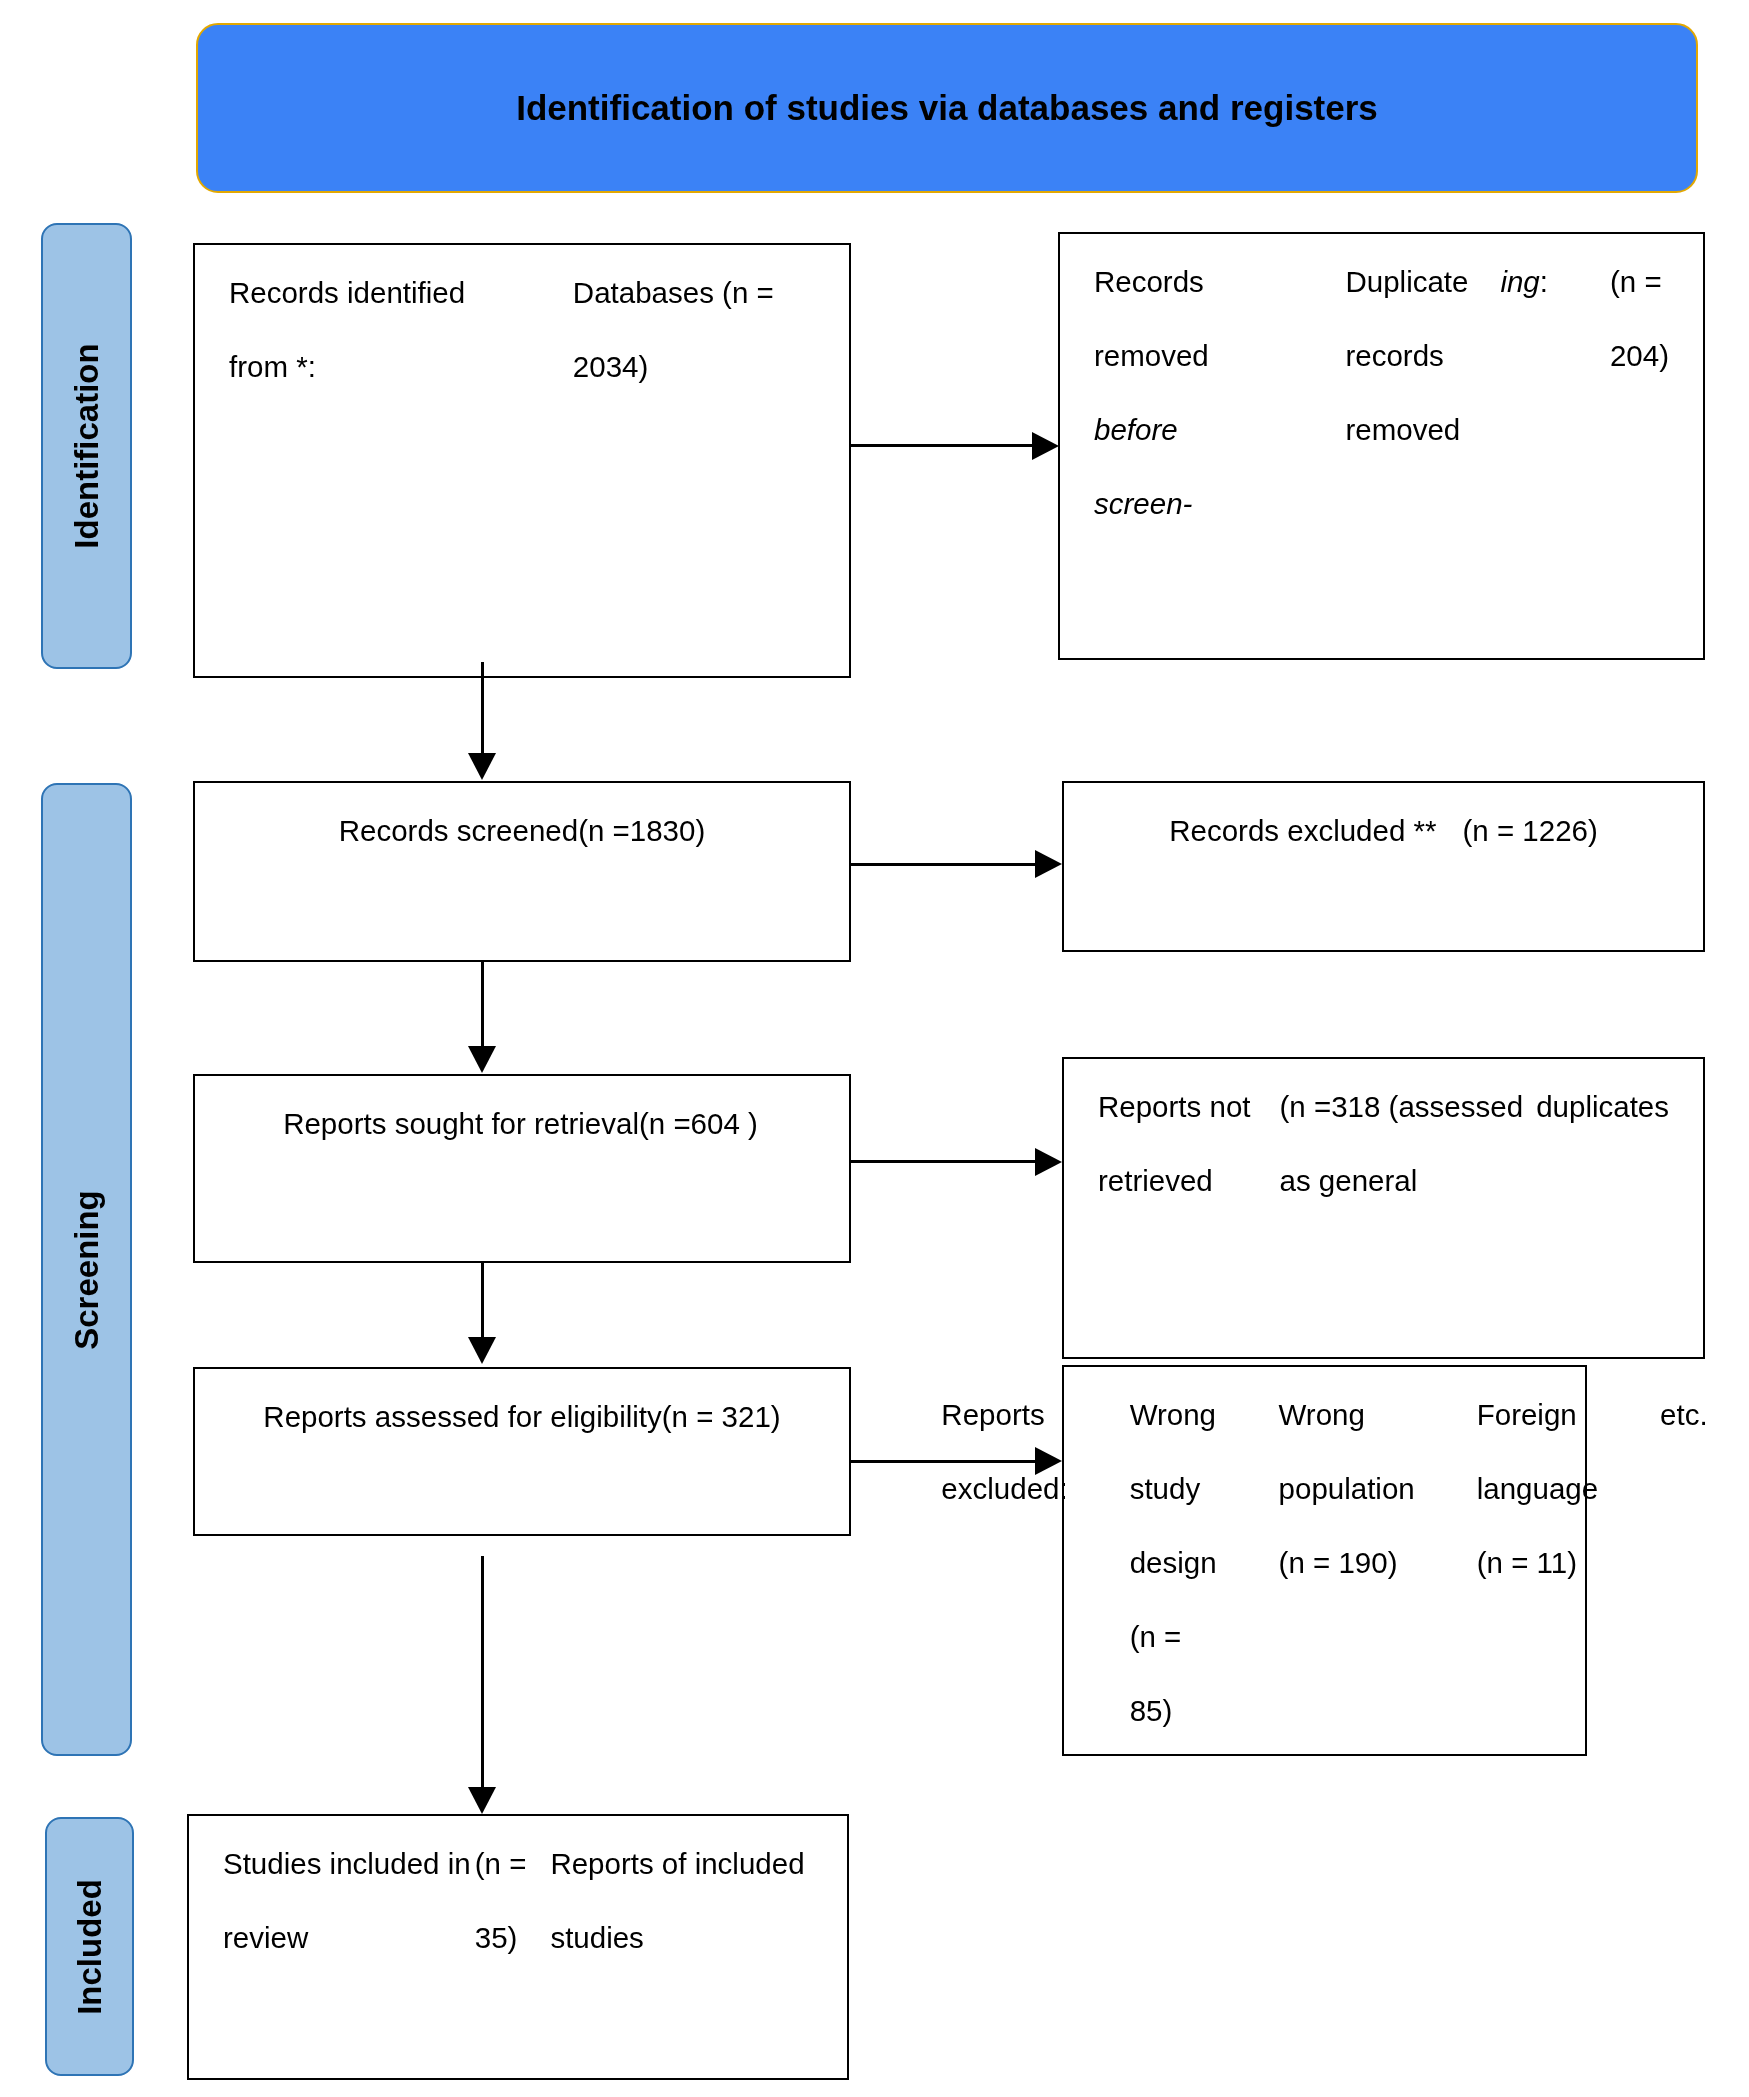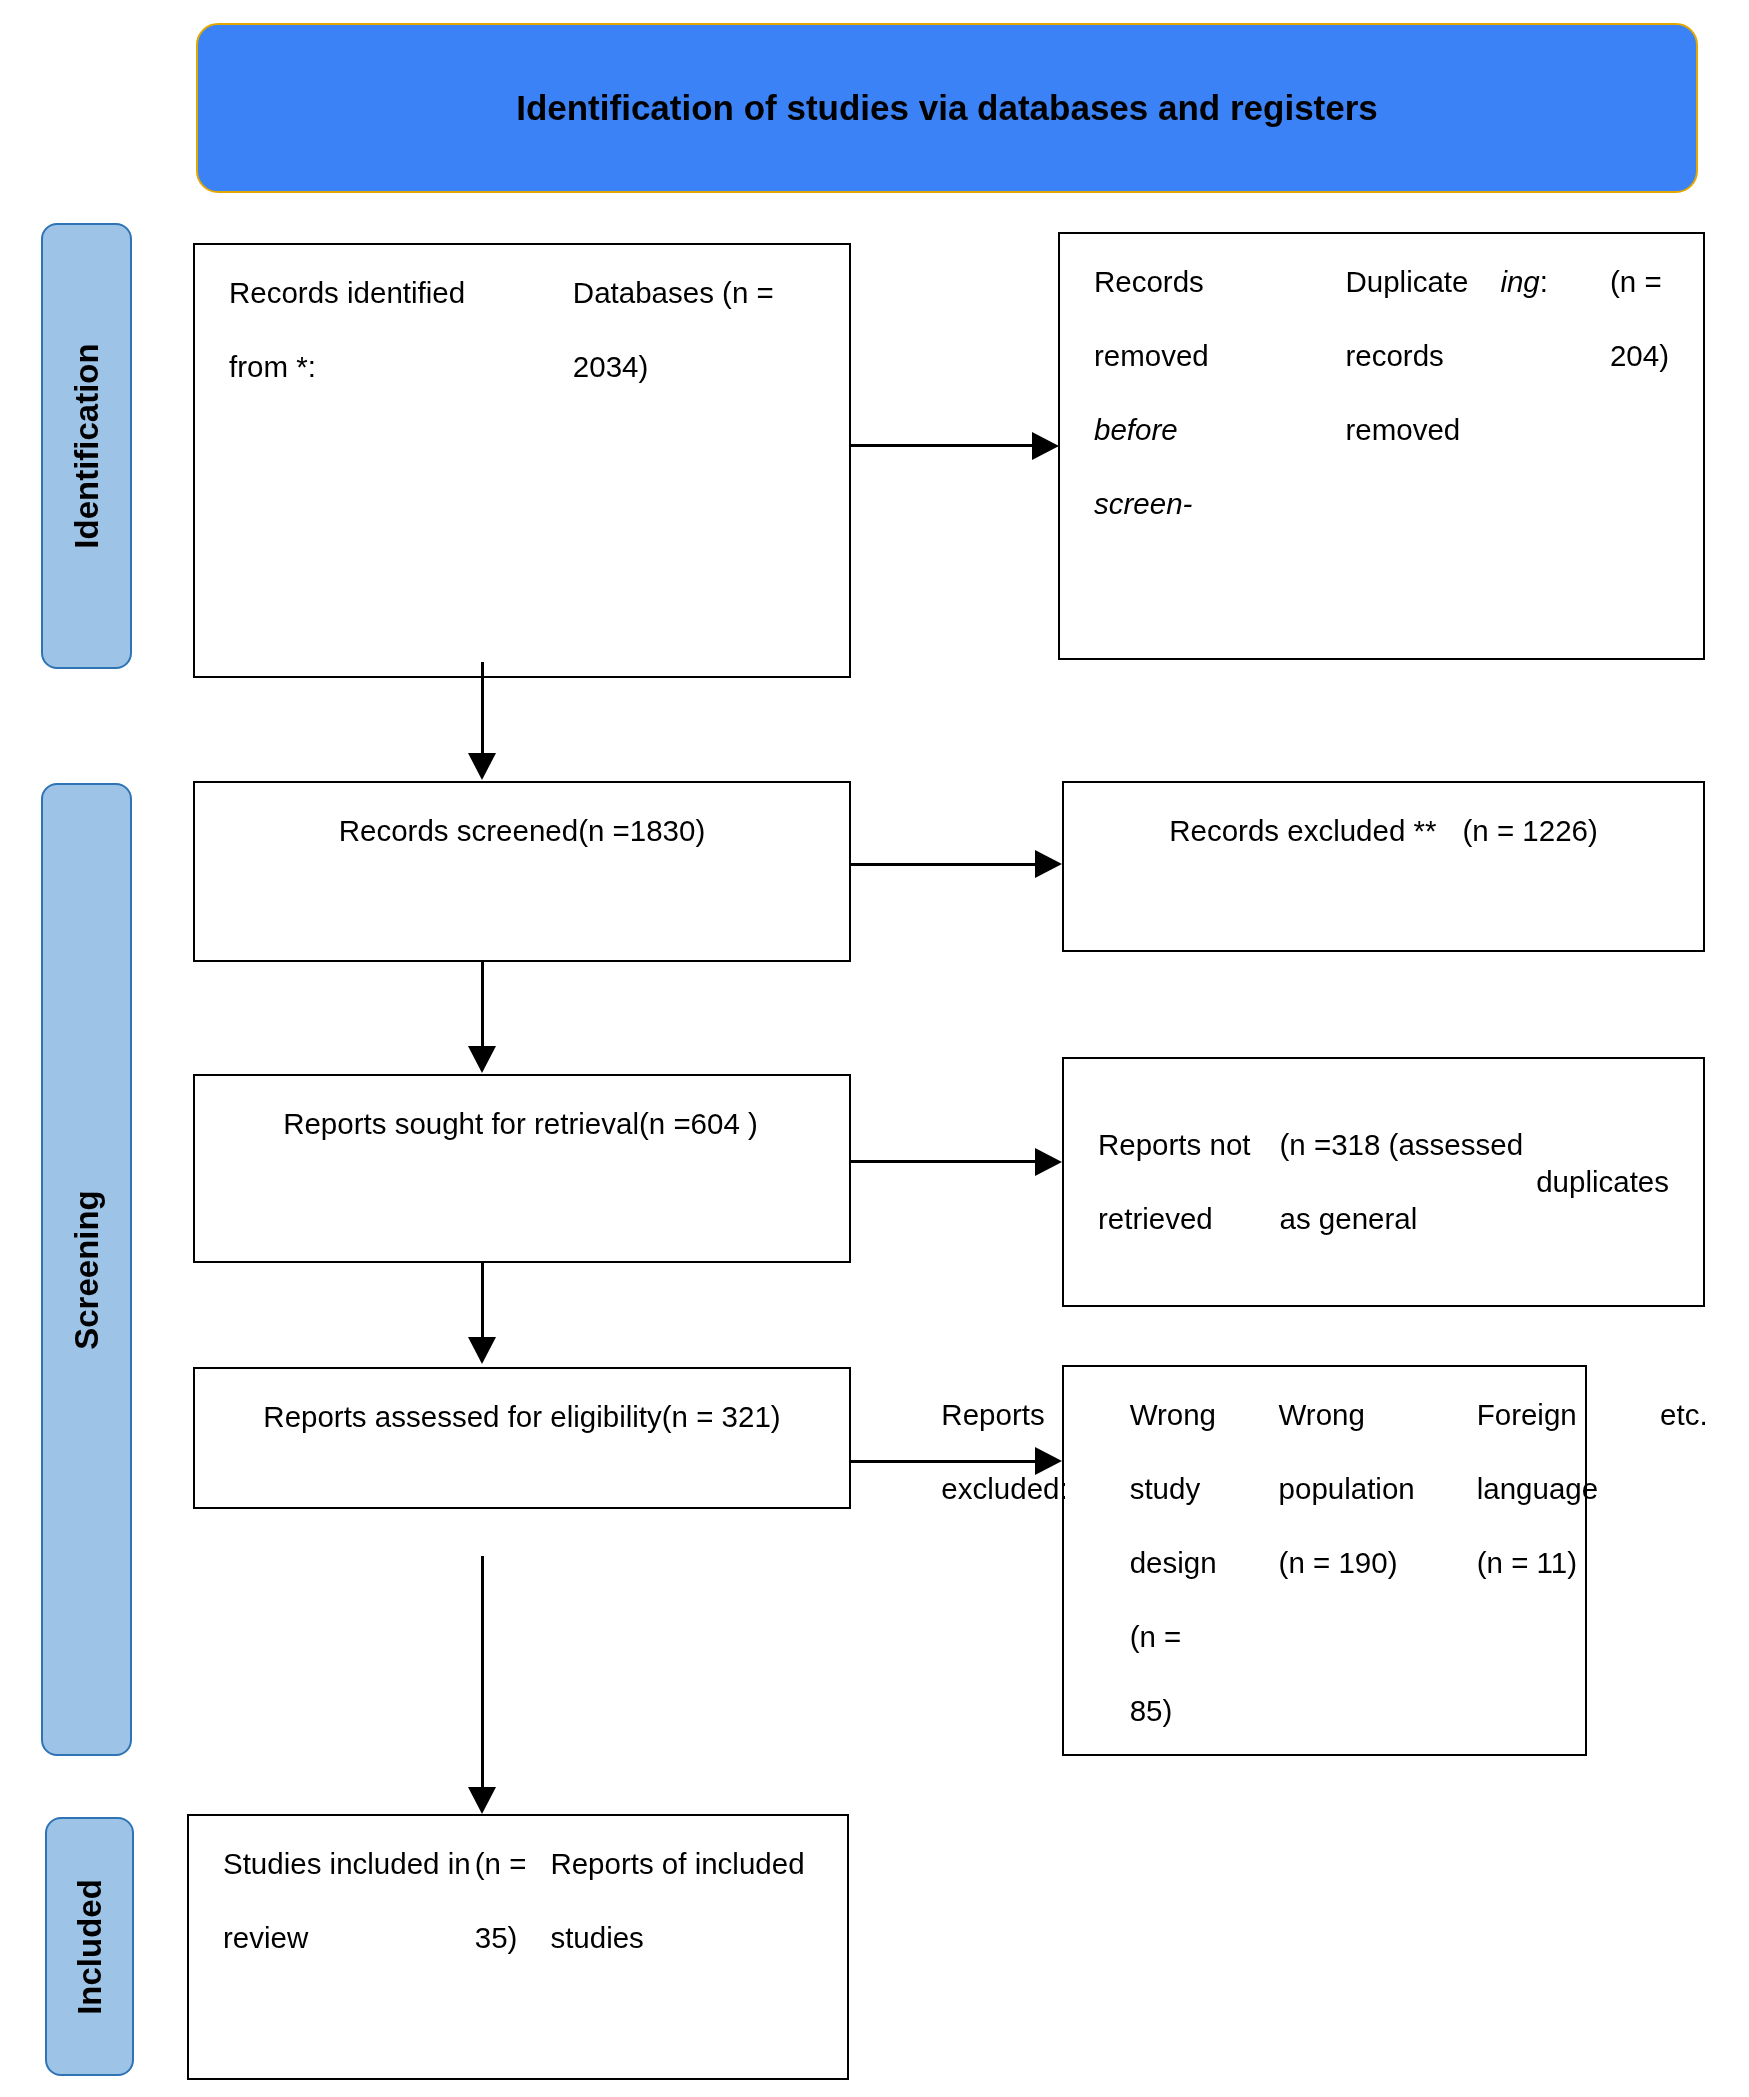--- a/index.html
+++ b/index.html
@@ -46,22 +46,22 @@
     display: flex; justify-content: center;
     padding: 10.5px 34px;
     font-size: 29.5px; line-height: 74px;
   }
   .fbox .indent { margin-left: 62px; }
   #box-records-identified   { left: 193px;  top: 227px;  width: 658px; height: 435px; margin-top: 16px; }
   #box-records-removed      { left: 1058px; top: 232px;  width: 647px; height: 428px; }
   #box-records-screened     { left: 193px;  top: 781px; width: 658px; height: 181px; }
   #box-records-excluded     { left: 1062px; top: 781px; width: 643px; height: 171px; gap: 26px; }
   #box-reports-sought       { left: 193px;  top: 1074px; width: 658px; height: 189px; padding-left: 31px; }
-  #box-reports-not-retrieved{ left: 1062px; top: 1057px; width: 643px; height: 250px; align-items: center; }
-  #box-reports-assessed     { left: 193px;  top: 1367px; width: 658px; height: 142px; }
+  #box-reports-not-retrieved{ left: 1062px; top: 1057px; width: 643px; height: 302px; }
+  #box-reports-assessed     { left: 193px;  top: 1367px; width: 658px; height: 169px; }
   #box-reports-excluded     { left: 1062px; top: 1365px; width: 525px; height: 391px; }
   #box-studies-included     { left: 187px;  top: 1814px; width: 662px; height: 266px; }
   
   .hline { position: absolute; height: 3.2px; background: #000000; }
   .vline { position: absolute; width: 3.2px;  background: #000000; }
   .head-right {
     position: absolute; width: 0; height: 0;
     border-left: 27px solid #000000;
     border-top: 14.2px solid transparent;
     border-bottom: 14.2px solid transparent;

